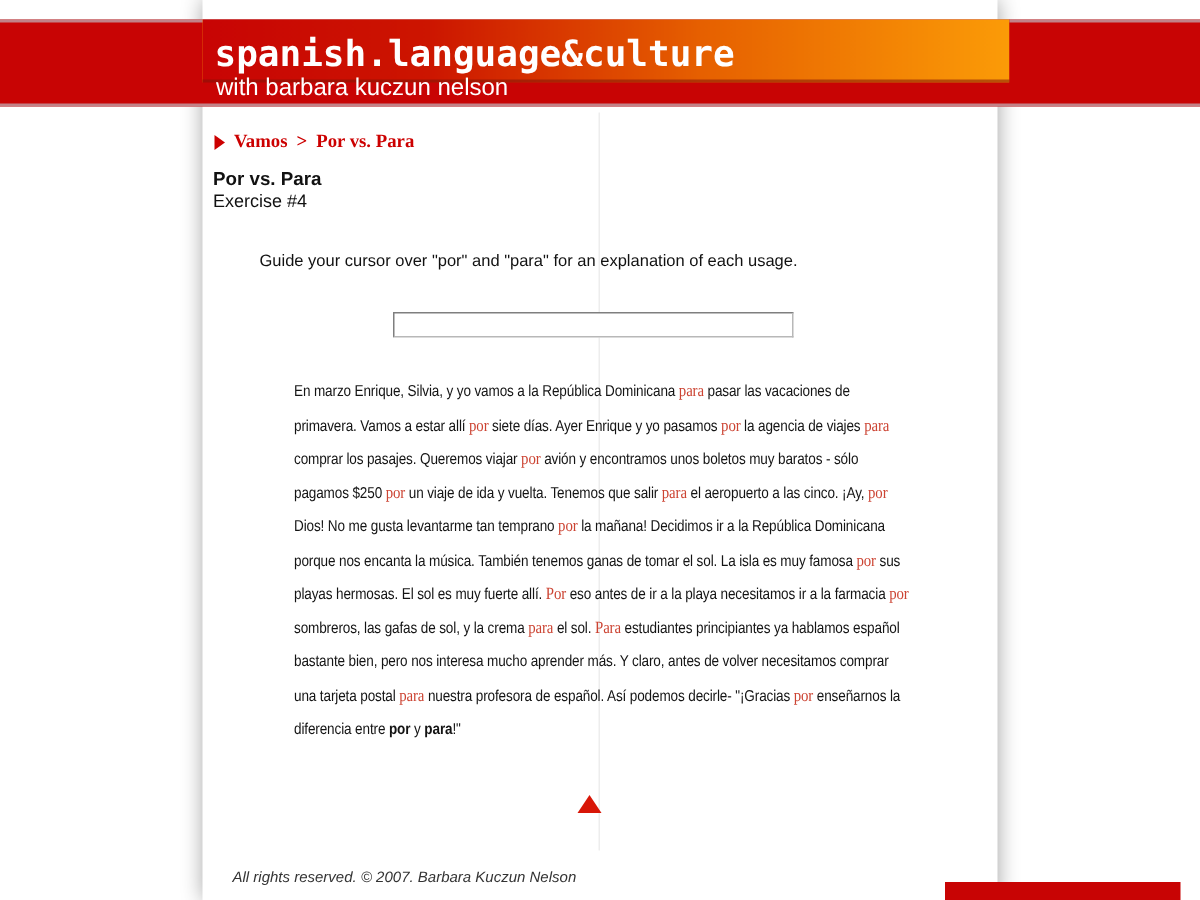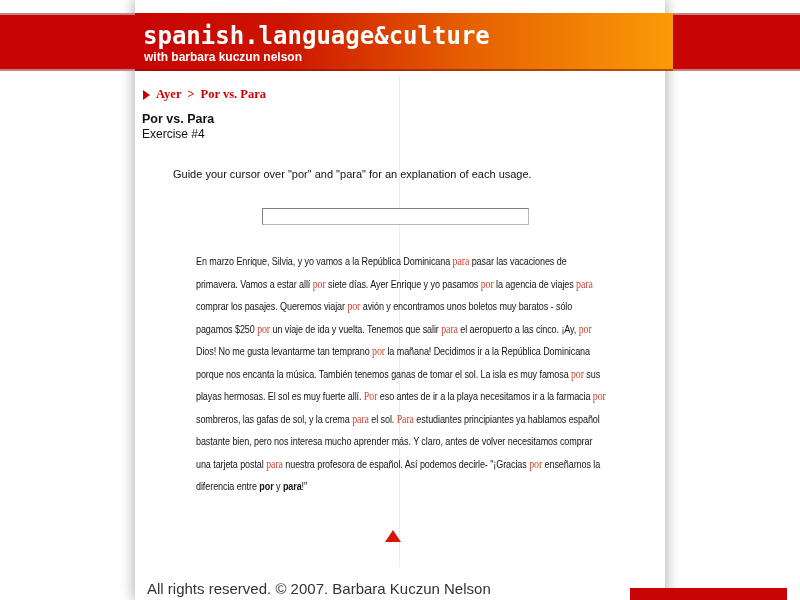--- a/index.html
+++ b/index.html
@@ -9,27 +9,27 @@
   
   .content-col{position:absolute;left:135px;top:0;width:530px;height:600px;
        background:#fff;box-shadow:0 0 14px rgba(0,0,0,0.38);}
 
   
   .top-band{position:absolute;left:0;top:13px;width:800px;height:58px;
        box-sizing:border-box;background:#c80404;
        border-top:2px solid #c28288;border-bottom:2px solid #c28288;z-index:2;}
 
   
-  .banner{position:absolute;left:135px;top:13px;width:538px;height:58px;
+  .banner{position:absolute;left:135px;top:13px;width:538px;height:42px;
        box-sizing:border-box;z-index:3;
        background:linear-gradient(to right,#c80404 0%,#cc1500 28%,#e66000 62%,#fb9b07 100%);
        border-bottom:2px solid rgba(128,20,10,0.55);}
   .site-title{margin:10px 0 0 8px;font-family:"DejaVu Sans Mono",monospace;
        font-weight:bold;font-size:24px;line-height:26px;color:#ffffff;letter-spacing:0px;}
-  .site-subtitle{margin:1px 0 0 9px;font-size:12px;color:#ffffff;font-weight:bold;}
+  .site-subtitle{margin:1px 0 0 9px;font-size:16px;color:#ffffff;}
 
   .in-col{position:absolute;z-index:4;}
 
   
   .center-rule{position:absolute;left:264px;top:75px;width:1px;height:492px;
        background:#ededed;z-index:3;}
 
   .breadcrumb{left:8px;top:87px;display:flex;align-items:center;gap:6px;
        font-family:"Liberation Serif",serif;font-weight:bold;font-size:12.5px;color:#cc0000;}
   .crumb-arrow{width:0;height:0;border-left:7px solid #cc0000;
@@ -53,34 +53,34 @@
        transform:scaleX(0.86);transform-origin:0 0;}
   .story-line{white-space:nowrap;line-height:22.5px;font-size:10.5px;
        letter-spacing:-0.1px;color:#141414;}
   .hl{font-family:"Liberation Serif",serif;font-size:11.5px;color:#cc4433;cursor:help;}
   .bold{font-weight:bold;}
 
   .back-to-top{left:250px;top:530px;width:18px;height:13px;cursor:pointer;}
   .up-triangle{width:0;height:0;border-bottom:12px solid #d81607;
        border-left:8px solid transparent;border-right:8px solid transparent;}
 
-  .footer-text{left:12px;top:580px;font-size:15px;color:#333333;}
+  .footer-text{left:20px;top:580px;font-size:10px;color:#333333;font-style:italic;}
 
   .bottom-bar{position:absolute;left:630px;top:588px;width:157px;height:12px;
        background:#c80404;z-index:6;}
 </style>
 </head>
 <body>
 
 <div class="content-col">
   <div class="center-rule"></div>
 
   <div class="in-col breadcrumb">
     <span class="crumb-arrow"></span>
-    <a class="crumb-link">Ayer</a>
+    <a class="crumb-link">Vamos</a>
     <span>&gt;</span>
     <span>Por vs. Para</span>
   </div>
 
   <div class="in-col lesson-title">Por vs. Para</div>
   <div class="in-col exercise-label">Exercise #4</div>
 
   <div class="in-col instruction">Guide your cursor over "por" and "para" for an explanation of each usage.</div>
 
   <input class="in-col answer-input" type="text" value="" style="">

